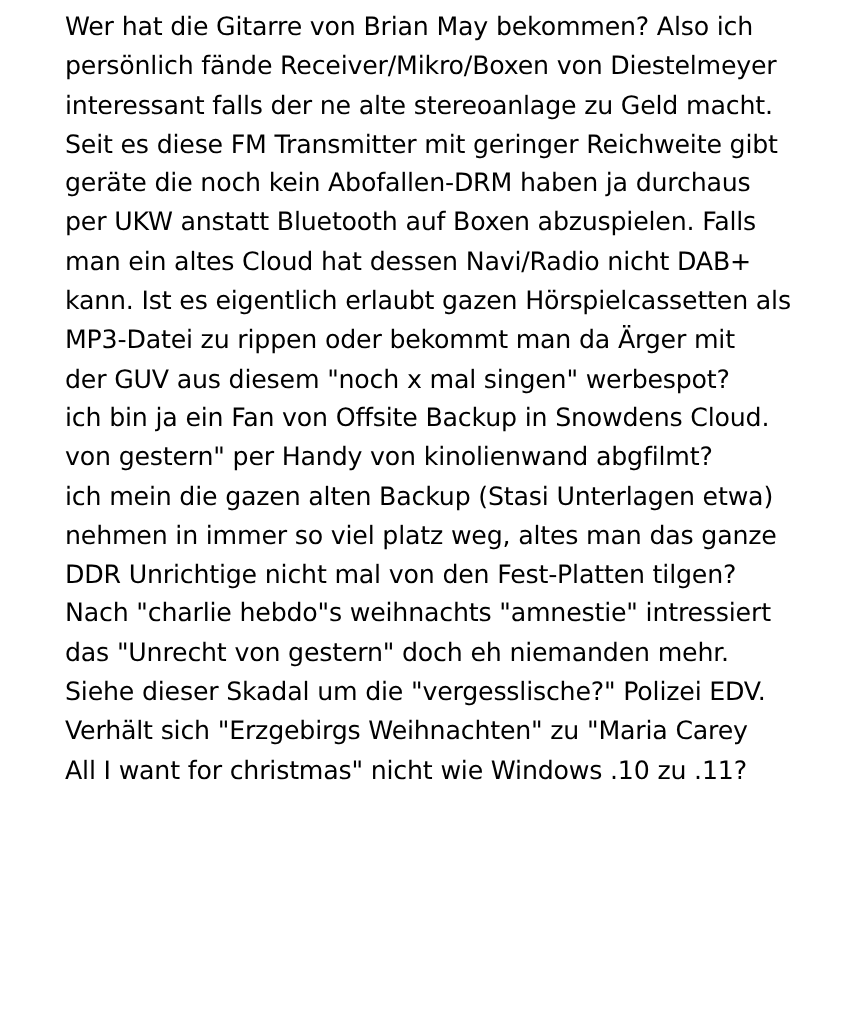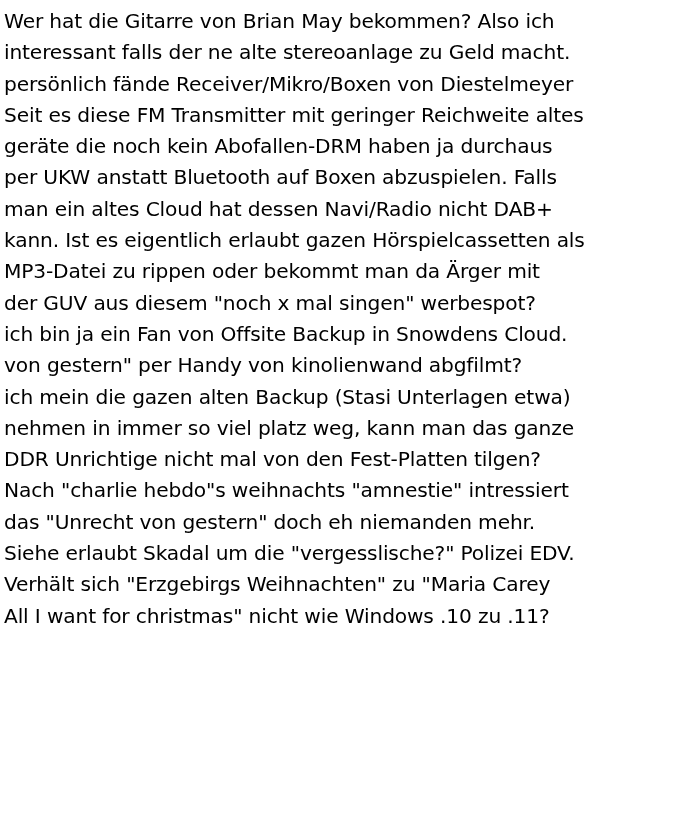--- a/index.html
+++ b/index.html
@@ -10,48 +10,49 @@
   body {
     width: 684px;
     height: 820px;
     overflow: hidden;
     font-family: "DejaVu Sans", sans-serif;
   }
   #text-block {
     padding: 6px 16px 0 4px;
     box-sizing: border-box;
     width: 596px;
+    margin-left: 48px;
   }
   .line {
     font-family: "DejaVu Sans", sans-serif;
     font-size: 20.2px;
     line-height: 31.3px;
     color: #000000;
     white-space: pre;
     letter-spacing: -0.15px;
     font-weight: 400;
   }
 </style>
 </head>
 <body>
 
 <div id="text-block">
   <div class="line">Wer hat die Gitarre von Brian May bekommen? Also ich</div>
+  <div class="line">persönlich fände Receiver/Mikro/Boxen von Diestelmeyer</div>
   <div class="line">interessant falls der ne alte stereoanlage zu Geld macht.</div>
-  <div class="line">persönlich fände Receiver/Mikro/Boxen von Diestelmeyer</div>
-  <div class="line">Seit es diese FM Transmitter mit geringer Reichweite altes</div>
+  <div class="line">Seit es diese FM Transmitter mit geringer Reichweite gibt</div>
   <div class="line">geräte die noch kein Abofallen-DRM haben ja durchaus</div>
   <div class="line">per UKW anstatt Bluetooth auf Boxen abzuspielen. Falls</div>
   <div class="line">man ein altes Cloud hat dessen Navi/Radio nicht DAB+</div>
   <div class="line">kann. Ist es eigentlich erlaubt gazen Hörspielcassetten als</div>
   <div class="line">MP3-Datei zu rippen oder bekommt man da Ärger mit</div>
   <div class="line">der GUV aus diesem "noch x mal singen" werbespot?</div>
   <div class="line">ich bin ja ein Fan von Offsite Backup in Snowdens Cloud.</div>
   <div class="line">von gestern" per Handy von kinolienwand abgfilmt?</div>
   <div class="line">ich mein die gazen alten Backup (Stasi Unterlagen etwa)</div>
-  <div class="line">nehmen in immer so viel platz weg, kann man das ganze</div>
+  <div class="line">nehmen in immer so viel platz weg, altes man das ganze</div>
   <div class="line">DDR Unrichtige nicht mal von den Fest-Platten tilgen?</div>
   <div class="line">Nach "charlie hebdo"s weihnachts "amnestie" intressiert</div>
   <div class="line">das "Unrecht von gestern" doch eh niemanden mehr.</div>
-  <div class="line">Siehe erlaubt Skadal um die "vergesslische?" Polizei EDV.</div>
+  <div class="line">Siehe dieser Skadal um die "vergesslische?" Polizei EDV.</div>
   <div class="line">Verhält sich "Erzgebirgs Weihnachten" zu "Maria Carey</div>
   <div class="line">All I want for christmas" nicht wie Windows .10 zu .11?</div>
 </div>
 
 </body></html>

